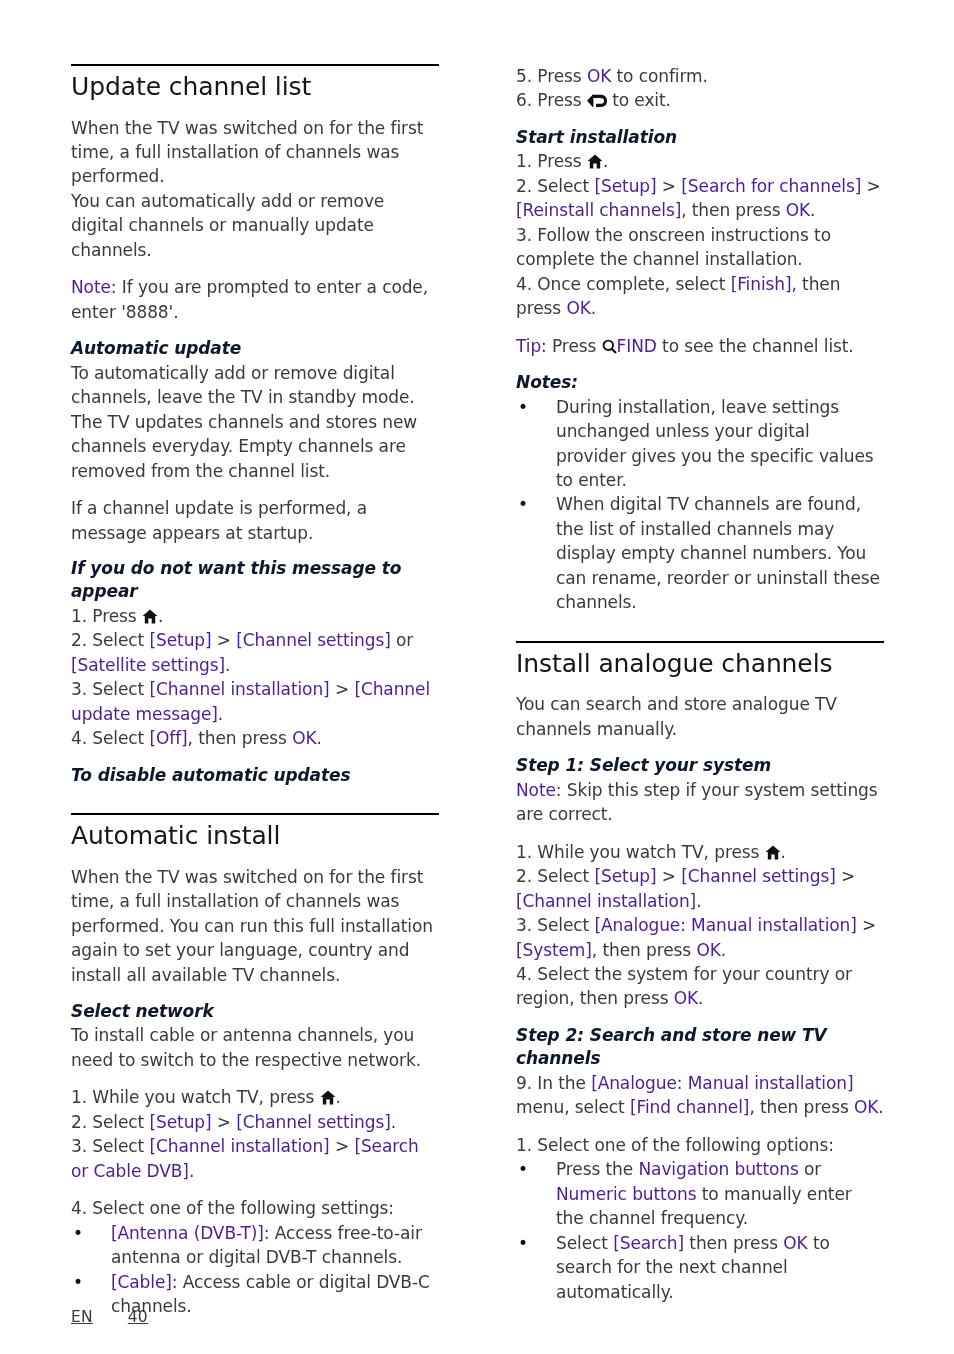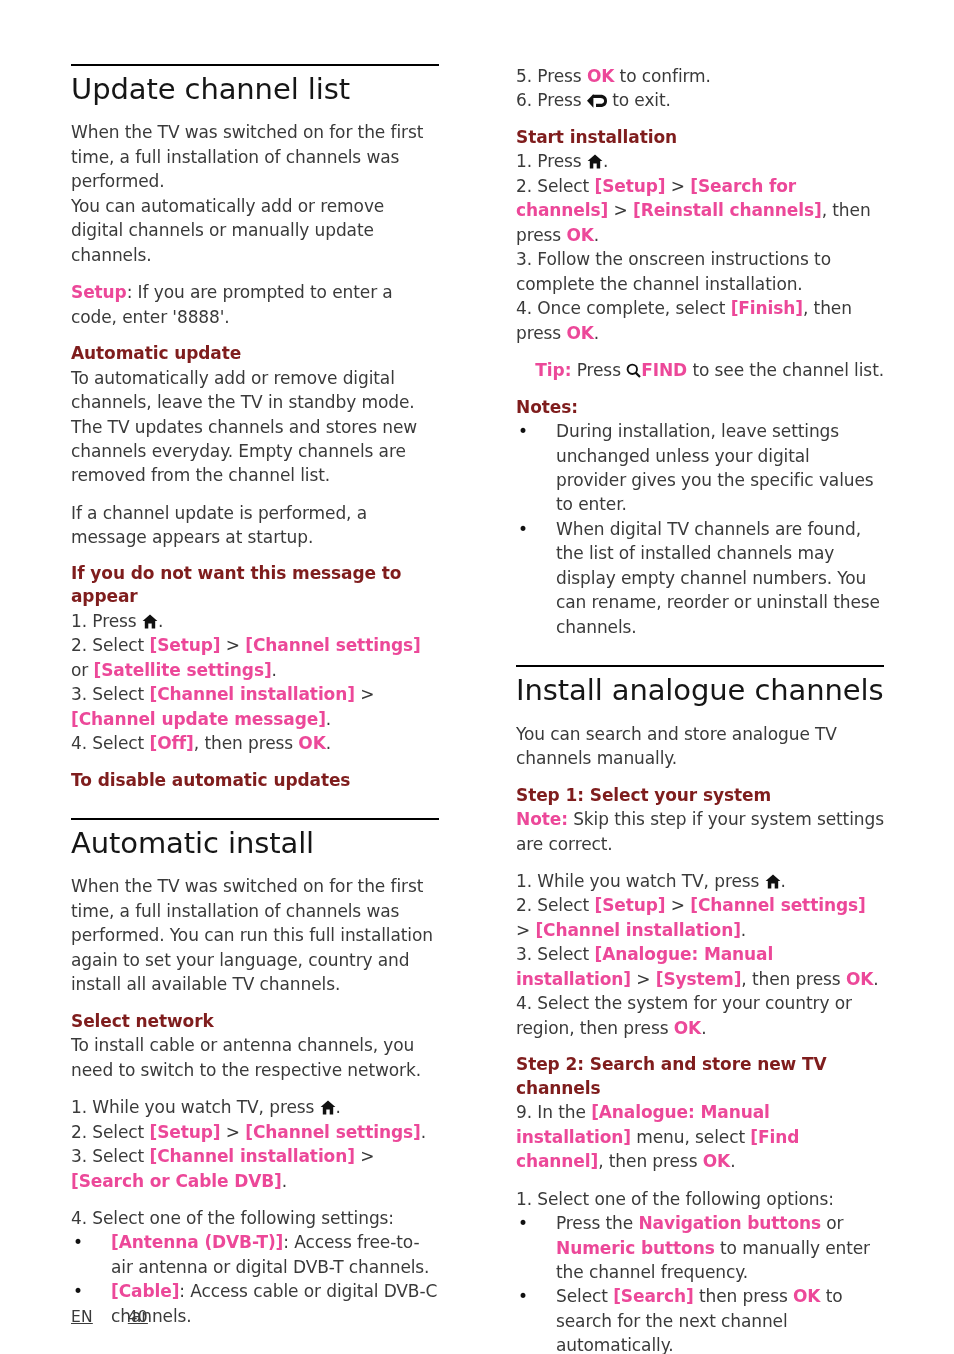--- a/index.html
+++ b/index.html
@@ -32,48 +32,49 @@
   .rule {
     border: 0;
     border-top: 2.2px solid #000;
     margin: 0 0 6px 0;
     width: 368px;
     height: 0;
   }
   .rule.spaced { margin-top: 26px; }
 
   h1.section {
-    font-size: 29px;
+    font-size: 25px;
     font-weight: 400;
     line-height: 1.22;
     margin: 0 0 13px 0;
     letter-spacing: -0.1px;
     color: #161616;
   }
   h2.sub {
     font-size: 17px;
     font-weight: bold;
     line-height: 1.38;
     margin: 13px 0 0 0;
-    color: #7f1d1d;
-    letter-spacing: -0.1px;
+    color: #0f172a;
+    letter-spacing: -0.1px;
+    font-style: italic;
   }
   h2.sub.tight { margin-top: 12px; }
 
   p.para {
     font-size: 17px;
     line-height: 1.44;
     margin: 0 0 13px 0;
     color: #3a3a3a;
     letter-spacing: -0.1px;
   }
   p.para.nogap { margin-bottom: 0; }
-  p.para.gap-top { margin-top: 13px; text-align: right; }
-
-  b, strong { color: #ec4899; font-weight: bold; }
+  p.para.gap-top { margin-top: 13px; }
+
+  b, strong { color: #4c1d95; font-weight: normal; }
 
   ul.bullets {
     list-style: none;
     margin: 0 0 13px 0;
     padding: 0;
   }
   ul.bullets li {
     position: relative;
     font-size: 17px;
     line-height: 1.44;
@@ -117,21 +118,21 @@
 
 <div class="page">
 
   <div class="col col-left">
 
     <hr class="rule">
     <h1 class="section">Update channel list</h1>
 
     <p class="para"><span>When the TV was switched on for the first time, a full installation of channels was performed.</span><br><span>You can automatically add or remove digital channels or manually update channels.</span></p>
 
-    <p class="para"><b>Setup</b><span>: If you are prompted to enter a code, enter '8888'.</span></p>
+    <p class="para"><b>Note</b><span>: If you are prompted to enter a code, enter '8888'.</span></p>
 
     <h2 class="sub tight">Automatic update</h2>
     <p class="para">To automatically add or remove digital channels, leave the TV in standby mode. The TV updates channels and stores new channels everyday. Empty channels are removed from the channel list.</p>
 
     <p class="para nogap">If a channel update is performed, a message appears at startup.</p>
 
     <h2 class="sub tight">If you do not want this message to appear</h2>
 
     <p class="para nogap"><span>1. Press </span><span class="ic"><svg viewBox="0 0 16 15">
             <path fill="#111" d="M8 0.6 L15.4 7.1 L13.2 7.1 L13.2 14.4 L9.7 14.4 L9.7 9.6 L6.3 9.6 L6.3 14.4 L2.8 14.4 L2.8 7.1 L0.6 7.1 Z"></path>

